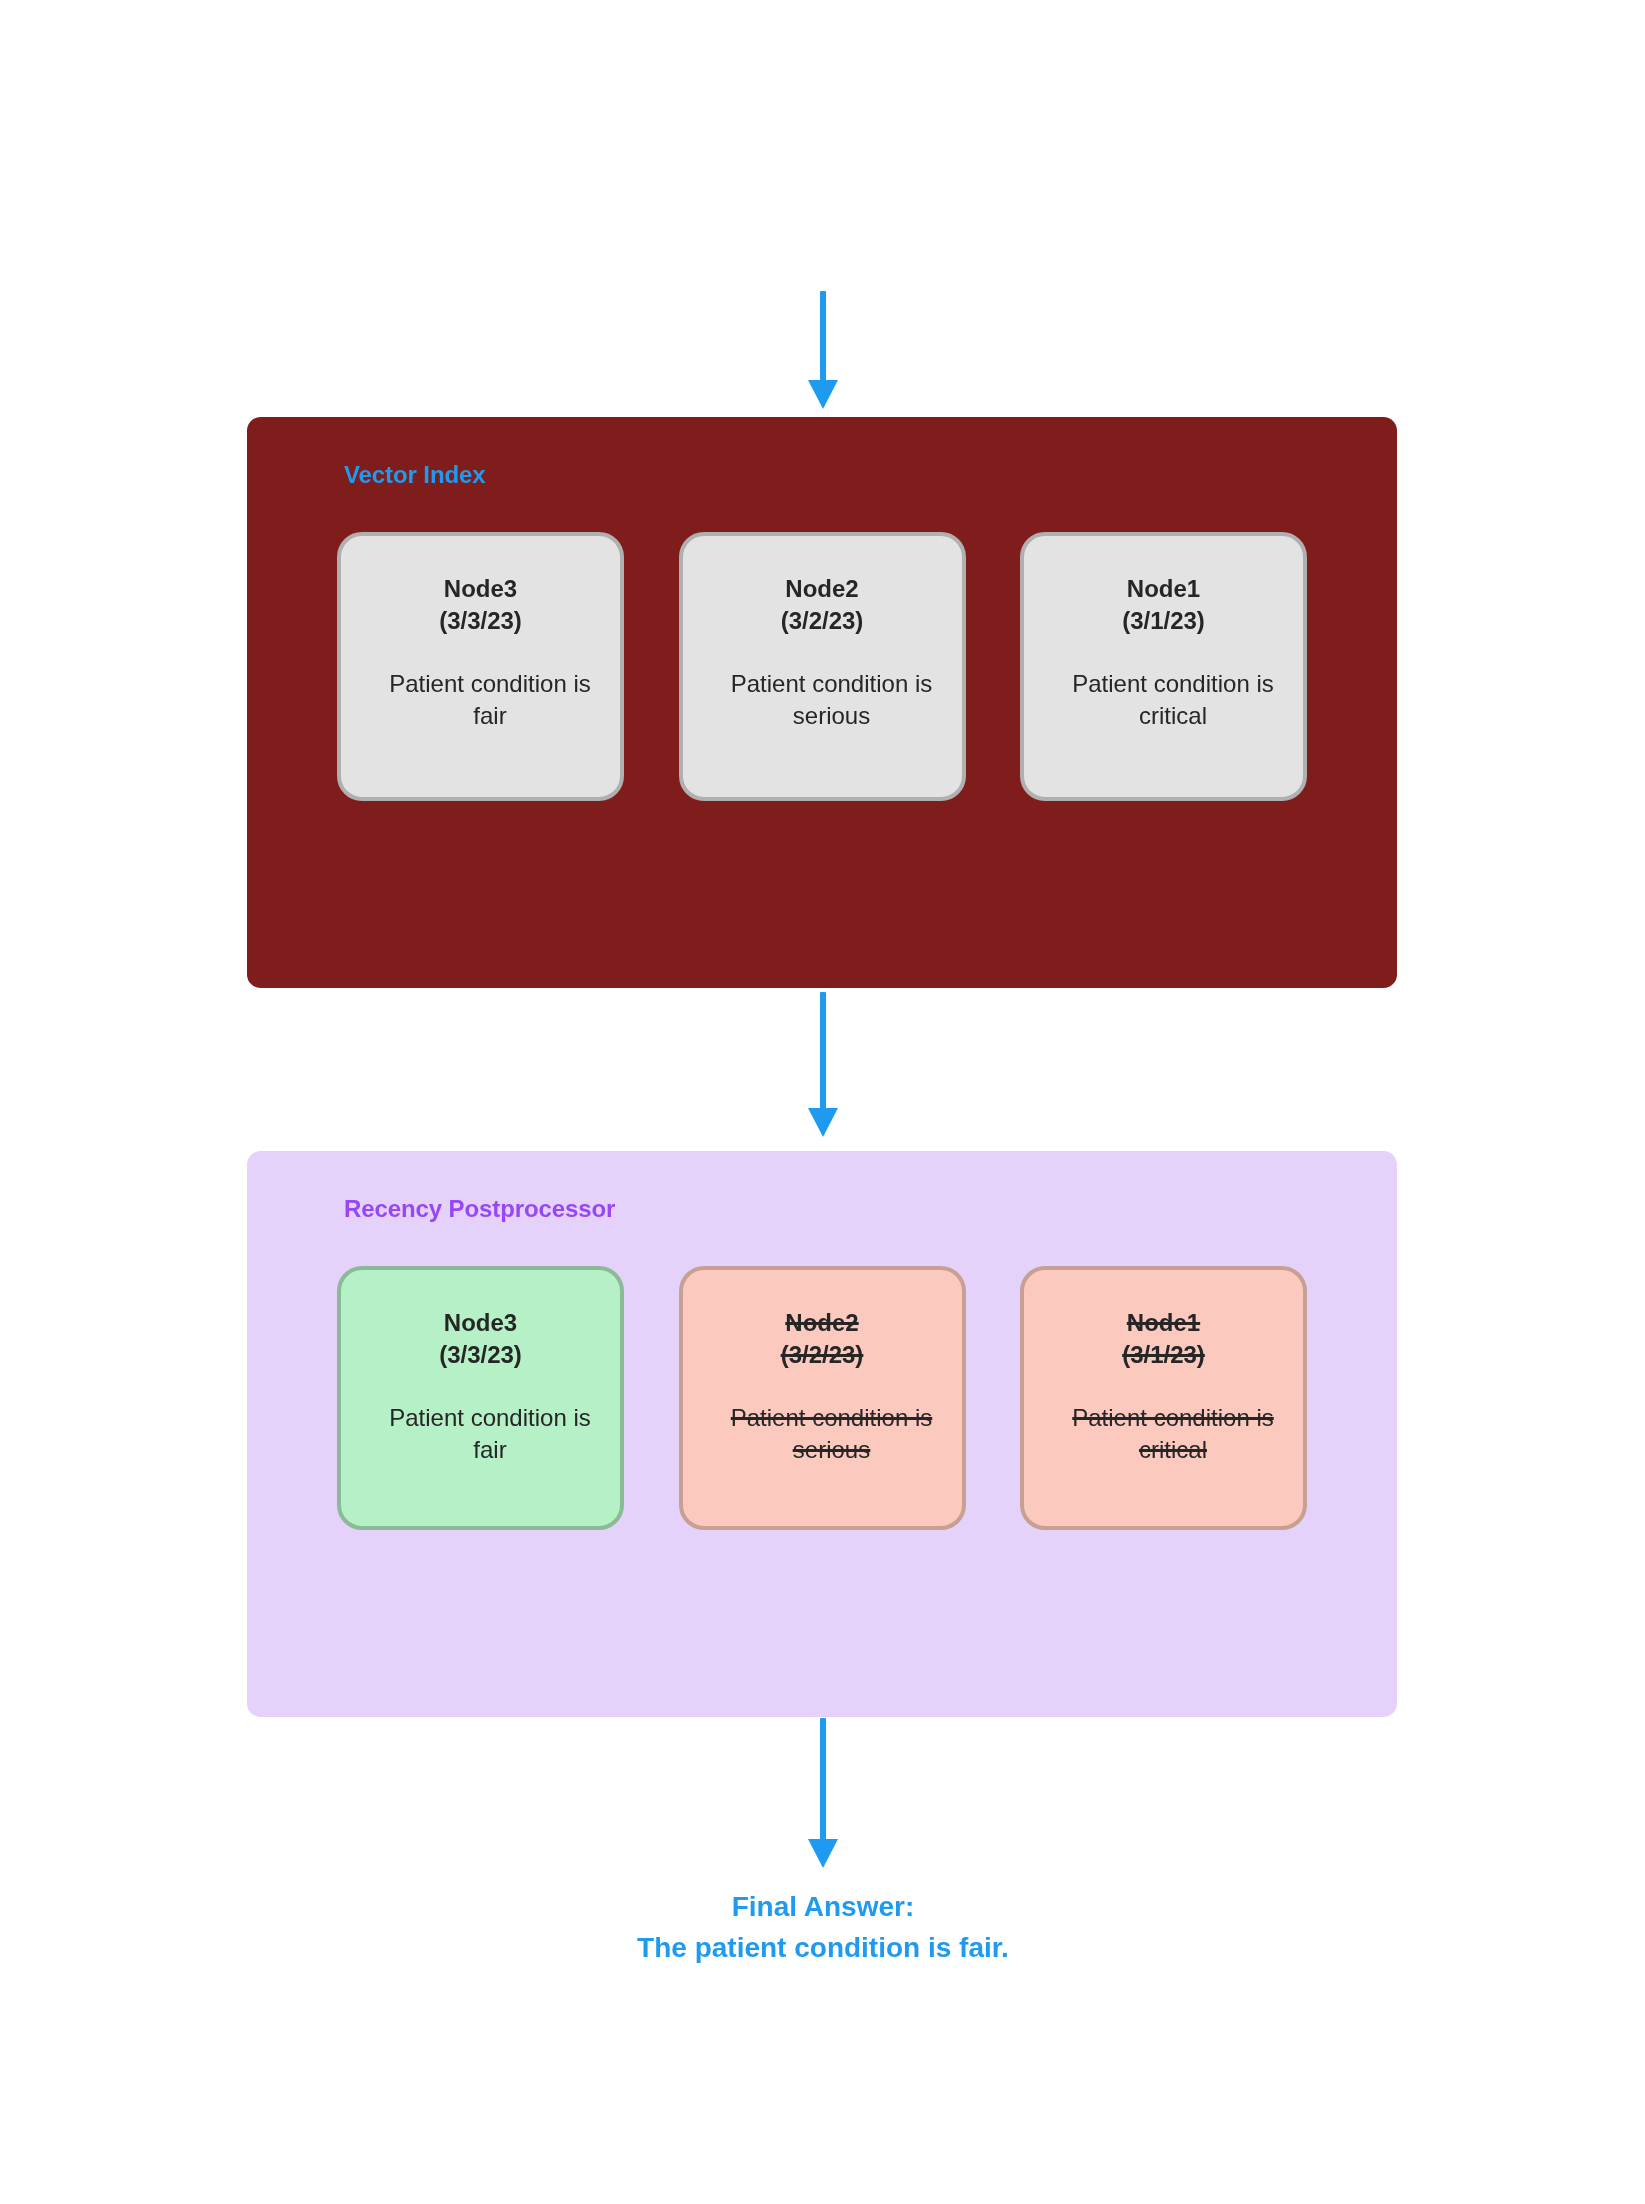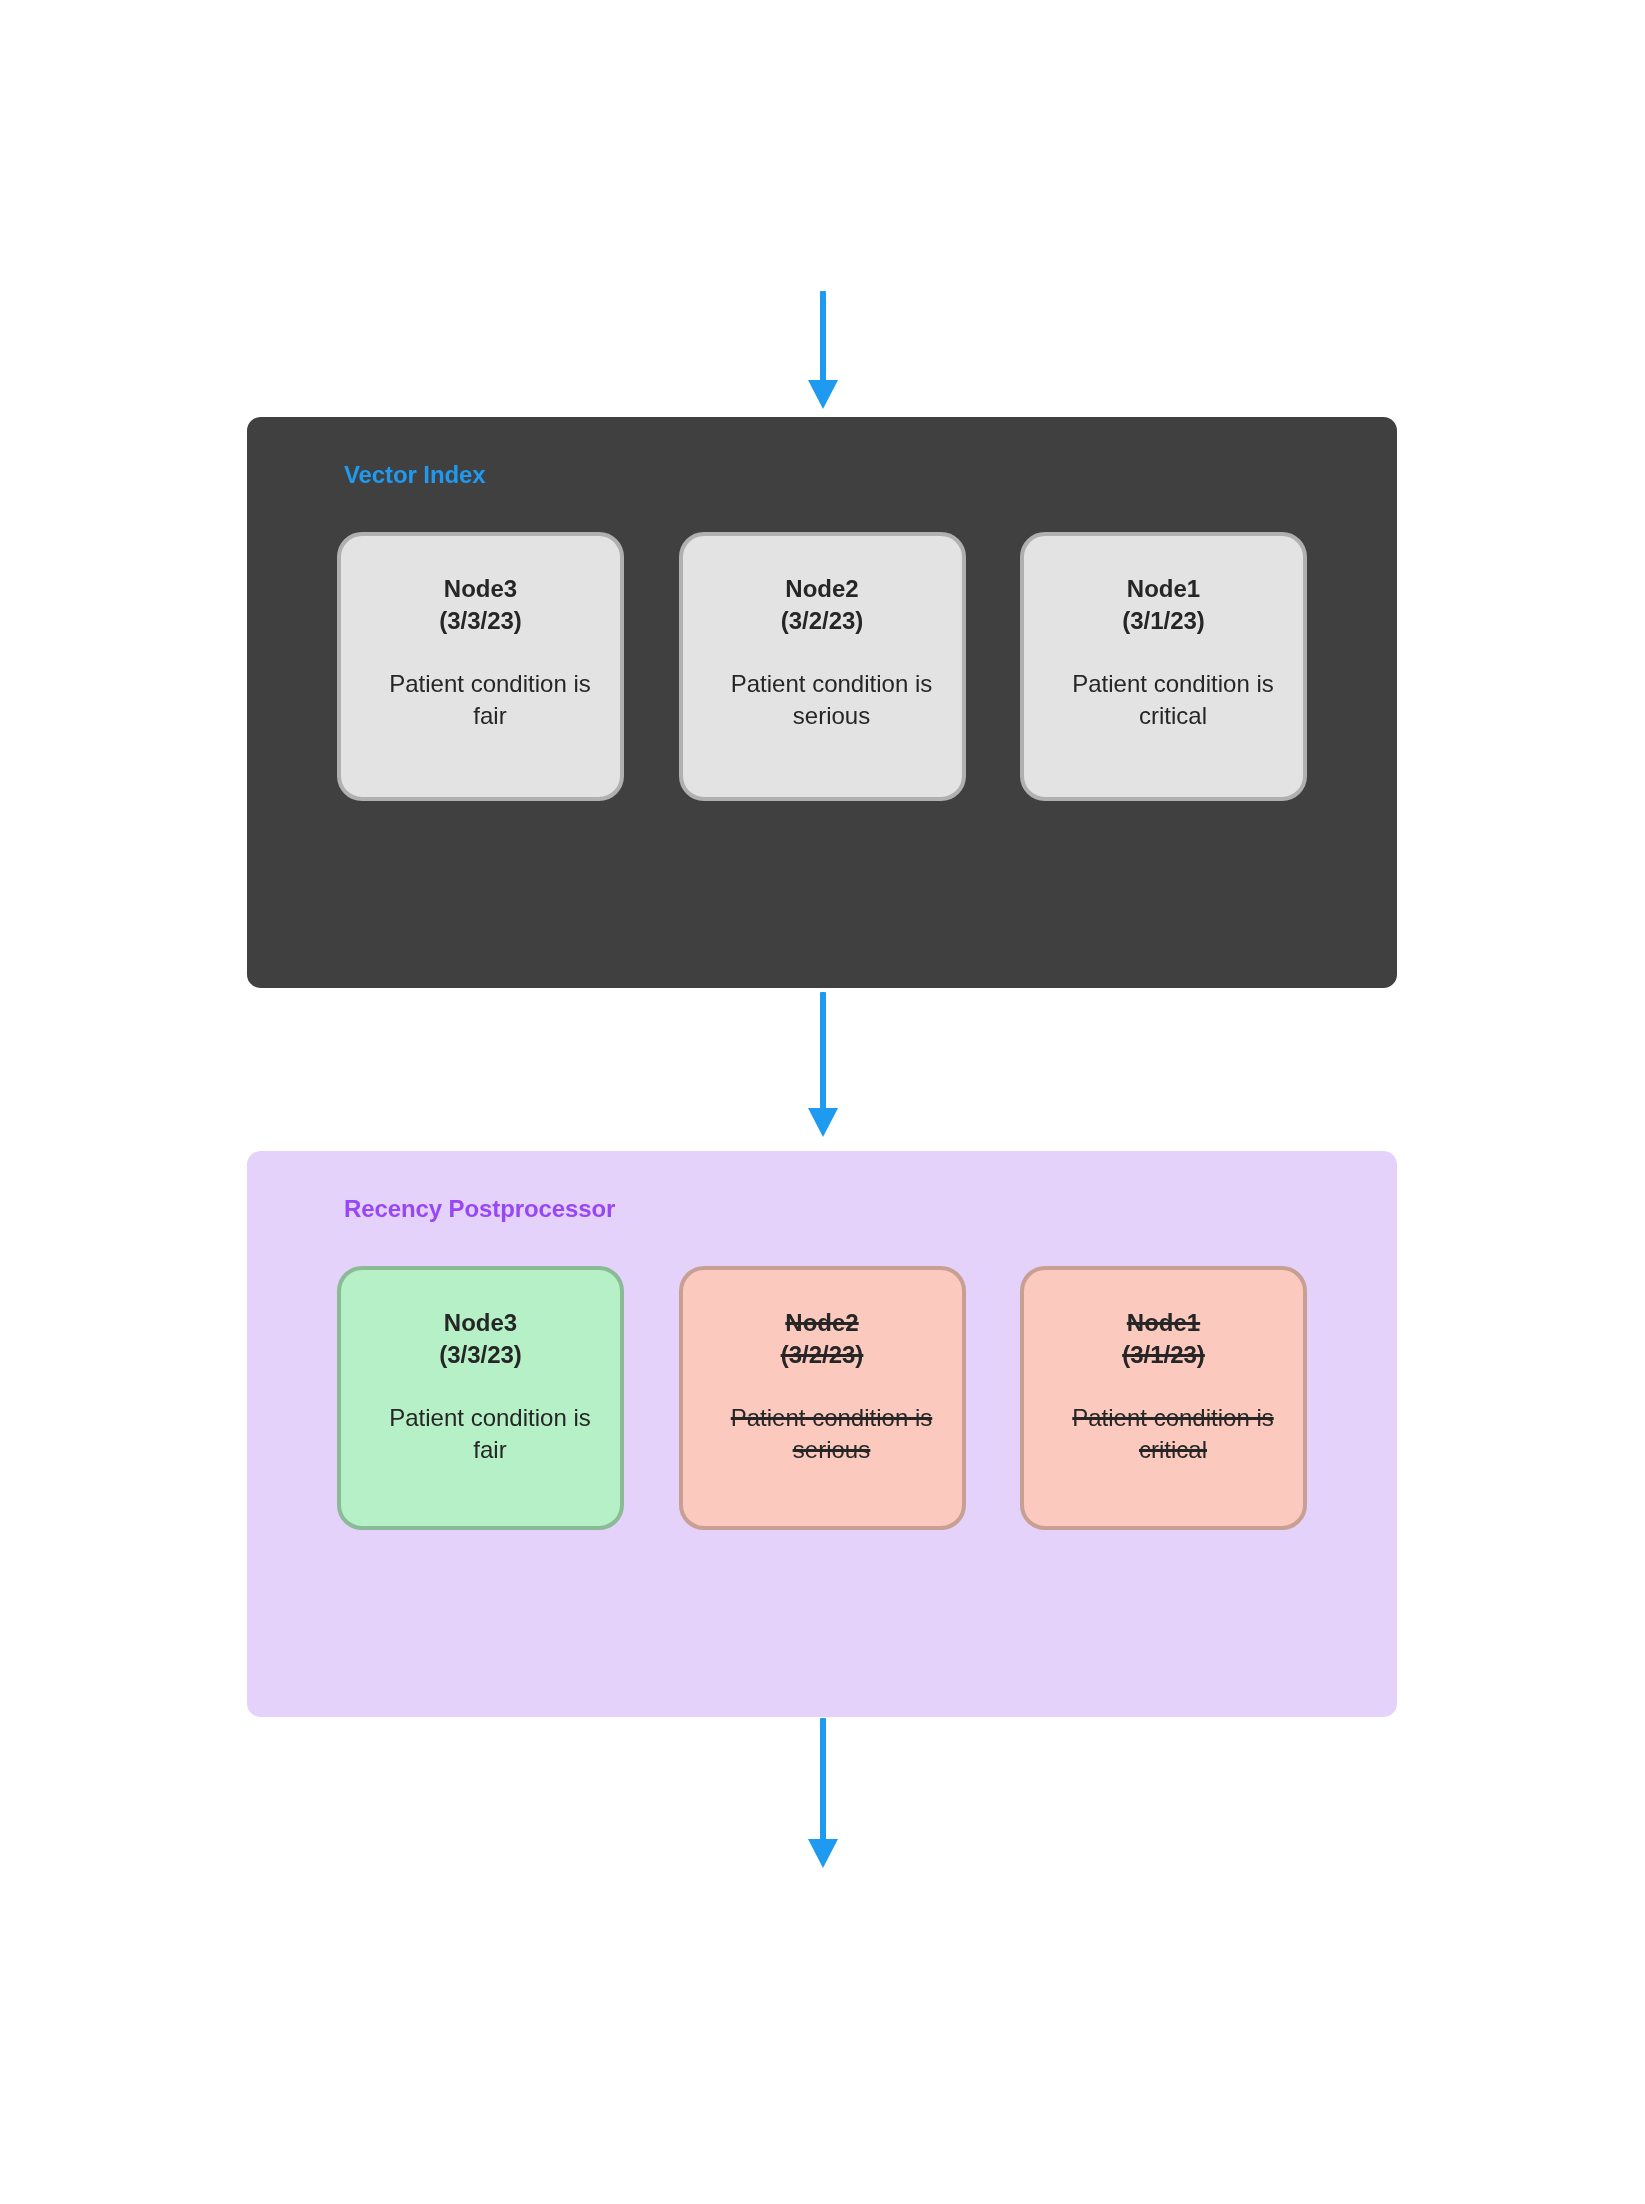--- a/index.html
+++ b/index.html
@@ -72,21 +72,21 @@
   .panel {
     position: absolute;
     left: 247px;
     width: 1150px;
     border-radius: 13.6px;
     box-sizing: border-box;
   }
   #panel-vector-index {
     top: 417px;
     height: 571px;
-    background: #404040;
+    background: #7f1d1d;
   }
   #panel-recency {
     top: 1151px;
     height: 566px;
     background: #e4d2fa;
   }
   .panel-label {
     position: absolute;
     left: 97px;
     font-size: 24px;
@@ -265,15 +265,19 @@
       </div>
 
     </div>
   </div>
 
   <div class="arrow" id="arrow-bottom">
     <div class="shaft"></div>
     <div class="head"></div>
   </div>
 
+  <div class="final-answer">
+    <span>Final Answer:</span><br>
+    <span>The patient condition is fair.</span>
+  </div>
 
 </div>
 
 
 </body></html>

